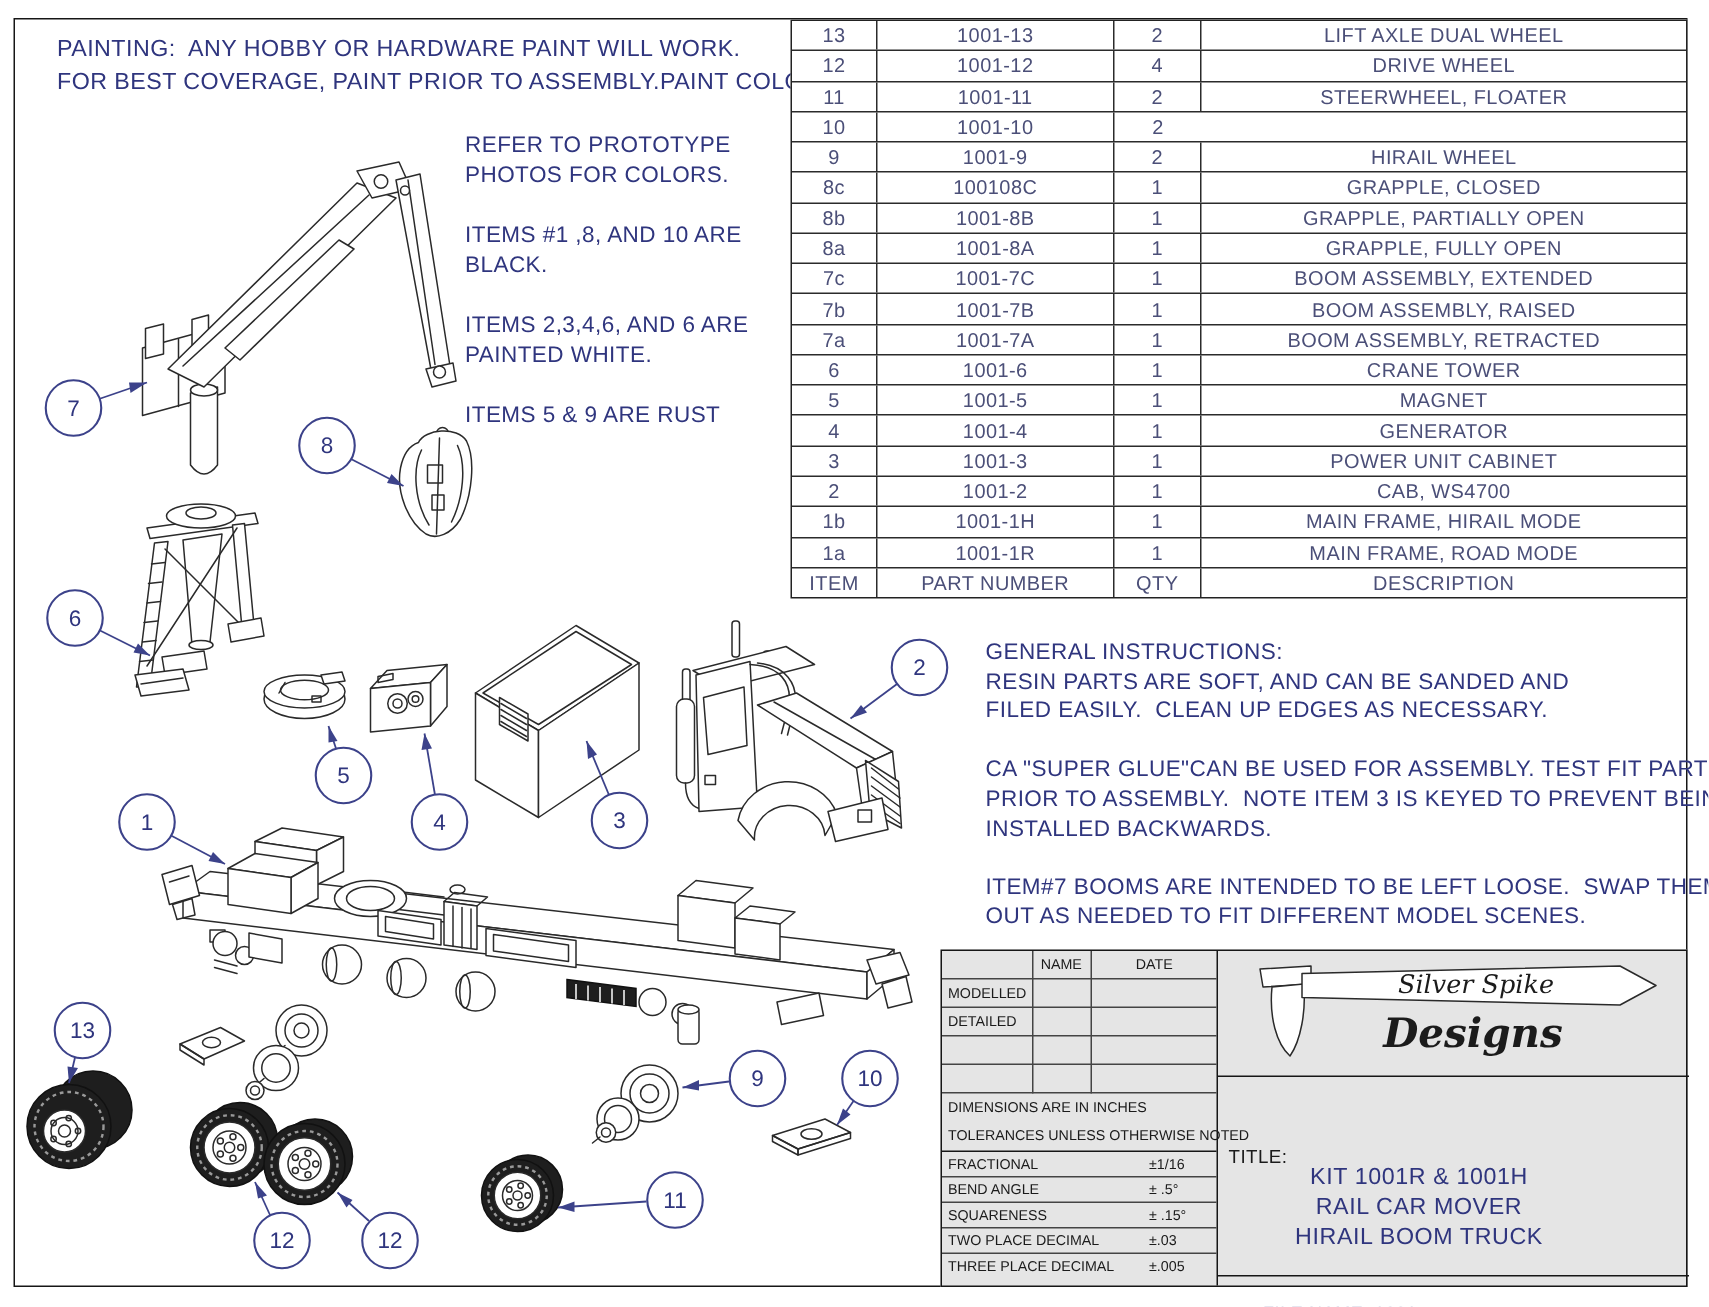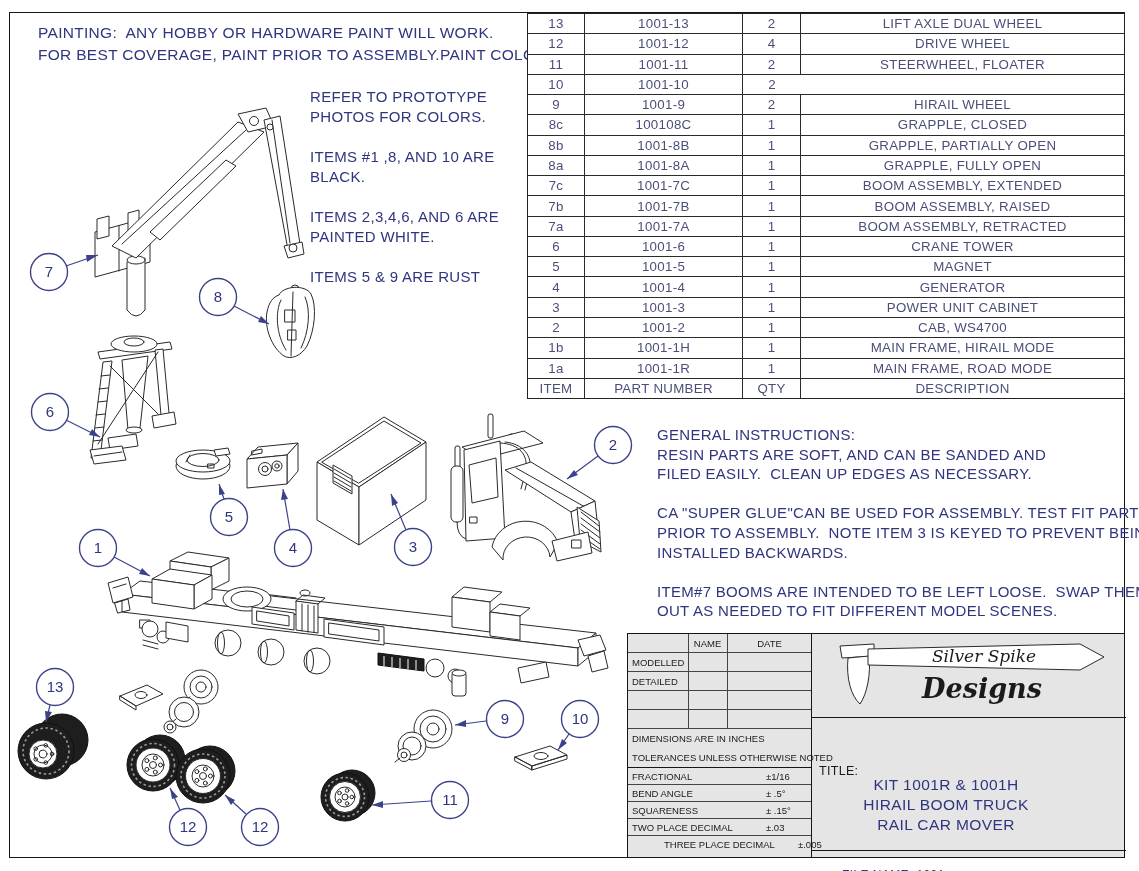--- a/index.html
+++ b/index.html
@@ -39,21 +39,21 @@
   .tb-left{position:absolute;left:0;top:0;width:184px;height:100%;border-right:1.5px solid #161616;box-sizing:border-box;}
   .tb-row{position:relative;height:19px;border-bottom:1px solid #444;display:flex;align-items:center;box-sizing:border-box;}
   .tb-row .lb{padding-left:4px;}
   .tb-cell-name{position:absolute;left:60px;width:39px;text-align:center;}
   .tb-cell-date{position:absolute;left:99px;width:85px;text-align:center;}
   .tb-v{position:absolute;top:0;height:95px;width:1px;background:#444;}
   .tb-note{height:19px;display:flex;align-items:center;padding-left:4px;white-space:nowrap;}
   .tb-note.second{border-bottom:1.5px solid #161616;}
   .tol-row{display:grid;grid-template-columns:138px 1fr;align-items:center;border-bottom:1px solid #444;box-sizing:border-box;}
   .tol-row .lb{padding-left:4px;}
-  .tol-row:last-child{border-bottom:none;margin-left:32px;}
+  .tol-row:last-child{border-bottom:none;}
   .tb-right{position:absolute;left:184px;top:0;width:314px;height:100%;}
   .tb-logo{position:relative;height:84px;border-bottom:1px solid #161616;box-sizing:border-box;}
   .tb-title{position:relative;height:91px;border-bottom:1px solid #161616;box-sizing:border-box;margin-top:42px;}
   .tb-title-label{position:absolute;left:7px;top:4px;font-size:12.5px;color:#1b1b1b;letter-spacing:.3px;}
   .tb-title-lines{position:absolute;left:0;top:16px;width:268px;text-align:center;color:var(--navy);
     font-size:15.5px;letter-spacing:.4px;}
   .tb-title-lines .note-line{height:20px;}
   .tb-file{position:relative;height:48px;display:flex;align-items:center;padding-left:30px;
     color:var(--navy);font-size:12px;letter-spacing:.4px;}
 
@@ -648,21 +648,21 @@
           <polygon class="wh" points="56,15 268,10 292,23 268,36 56,31"></polygon>
           <text class="logo-script" x="172" y="28" text-anchor="middle" font-size="17">Silver Spike</text>
           <text class="logo-script" x="170" y="64" text-anchor="middle" font-size="27" font-weight="bold">Designs</text>
         </svg>
       </div>
       <div class="tb-title">
         <span class="tb-title-label">TITLE:</span>
         <div class="tb-title-lines">
 
         <div class="note-line">KIT 1001R &amp; 1001H</div>
+            <div class="note-line">RAIL CAR MOVER</div>
             <div class="note-line">HIRAIL BOOM TRUCK</div>
-            <div class="note-line">RAIL CAR MOVER</div>
           </div>
       </div>
       <div class="tb-file">FILE NAME: 1001</div>
     </div>
   </div>
 
 </div>
 
 </body></html>

